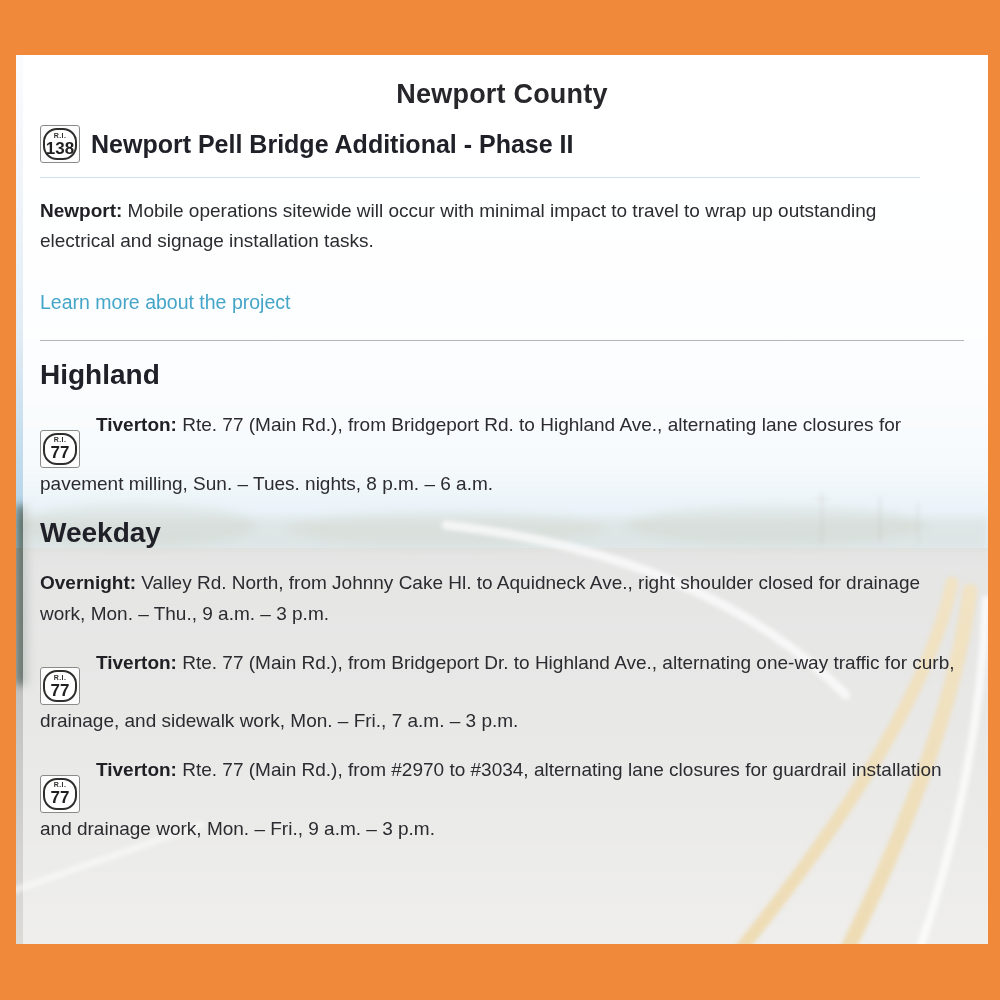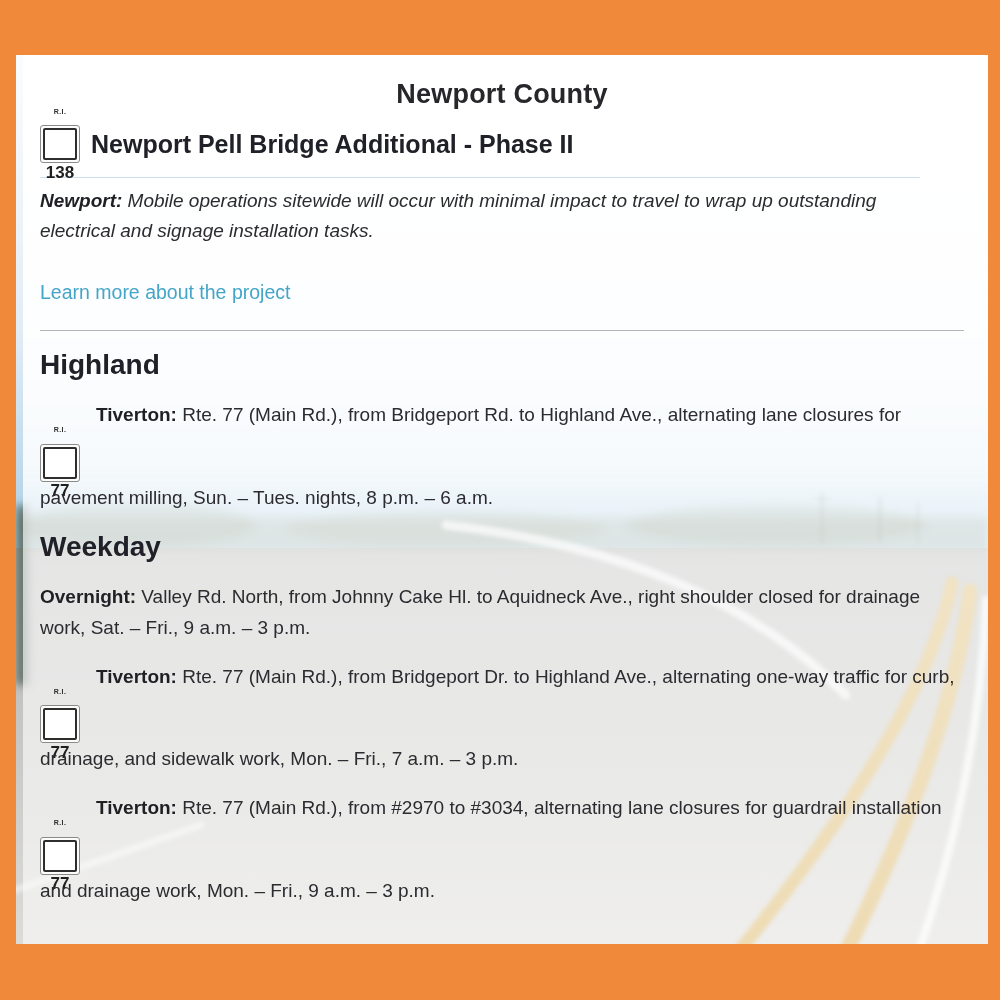--- a/index.html
+++ b/index.html
@@ -35,31 +35,31 @@
   }
   .project-heading { display:flex; align-items:center; gap:11px; margin-top:15px; }
   .project-title { font-size:25px; font-weight:700; color:#202028; }
 
   .shield {
     display:inline-flex; width:40px; height:38px; box-sizing:border-box;
     background:#fdfdfd; border:1px solid #8a8a88; border-radius:3px;
     padding:2px; flex:0 0 auto;
   }
   .shield-inner {
-    border:2px solid #2e2e2c; border-radius:2px; width:100%; height:100%;
+    border:2px solid #2e2e2c; border-radius:14px; width:100%; height:100%;
     display:flex; flex-direction:column; align-items:center; justify-content:center;
-    box-sizing:border-box; line-height:1; background:#fff;gap:48px;
+    box-sizing:border-box; line-height:1; background:#fff;
   }
   .shield-state { font-size:7px; font-weight:700; letter-spacing:.4px; color:#2e2e2c; }
   .shield-number { font-size:17px; font-weight:700; color:#1f1f1f; margin-top:1px; }
   .shield.inline { vertical-align:-11px; margin-right:16px; }
 
   .project-desc {
-    margin-top:14px; padding-top:8px; border-top:1px solid #cfe1ef;
-    font-size:19px; line-height:30px; max-width:880px;font-style:italic;
+    margin-top:14px; padding-top:18px; border-top:1px solid #cfe1ef;
+    font-size:19px; line-height:30px; max-width:880px;
   }
   .project-desc strong, .item strong { font-weight:700; color:#1f1f24; }
   .learn-link {
     display:inline-block; margin-top:16px; font-size:19.5px;
     color:#45a5c8; text-decoration:none; cursor:pointer;
   }
   .divider { margin:26px 0 0; border:0; border-top:1px solid #b3b7bb; }
   .section-heading { margin:18px 0 0; font-size:28px; font-weight:700; color:#202028; }
   .item { margin:18px 0 0; font-size:19px; line-height:31px; }
   .note {
@@ -140,21 +140,21 @@
 
     <p class="item"><span class="shield inline">
           <span class="shield-inner">
             <span class="shield-state">R.I.</span>
             <span class="shield-number">77</span>
           </span>
         </span><strong>Tiverton:</strong> <span>Rte. 77 (Main Rd.), from Bridgeport Rd. to Highland Ave., alternating lane closures for pavement milling, Sun. – Tues. nights, 8 p.m. – 6 a.m.</span></p>
 
     <h2 class="section-heading">Weekday</h2>
 
-    <p class="item"><strong>Overnight:</strong> <span>Valley Rd. North, from Johnny Cake Hl. to Aquidneck Ave., right shoulder closed for drainage work, Sat. – Fri., 9 a.m. – 3 p.m.</span></p>
+    <p class="item"><strong>Overnight:</strong> <span>Valley Rd. North, from Johnny Cake Hl. to Aquidneck Ave., right shoulder closed for drainage work, Mon. – Thu., 9 a.m. – 3 p.m.</span></p>
 
     <p class="item"><span class="shield inline">
           <span class="shield-inner">
             <span class="shield-state">R.I.</span>
             <span class="shield-number">77</span>
           </span>
         </span><strong>Tiverton:</strong> <span>Rte. 77 (Main Rd.), from Bridgeport Dr. to Highland Ave., alternating one-way traffic for curb, drainage, and sidewalk work, Mon. – Fri., 7 a.m. – 3 p.m.</span></p>
 
     <p class="item"><span class="shield inline">
           <span class="shield-inner">

